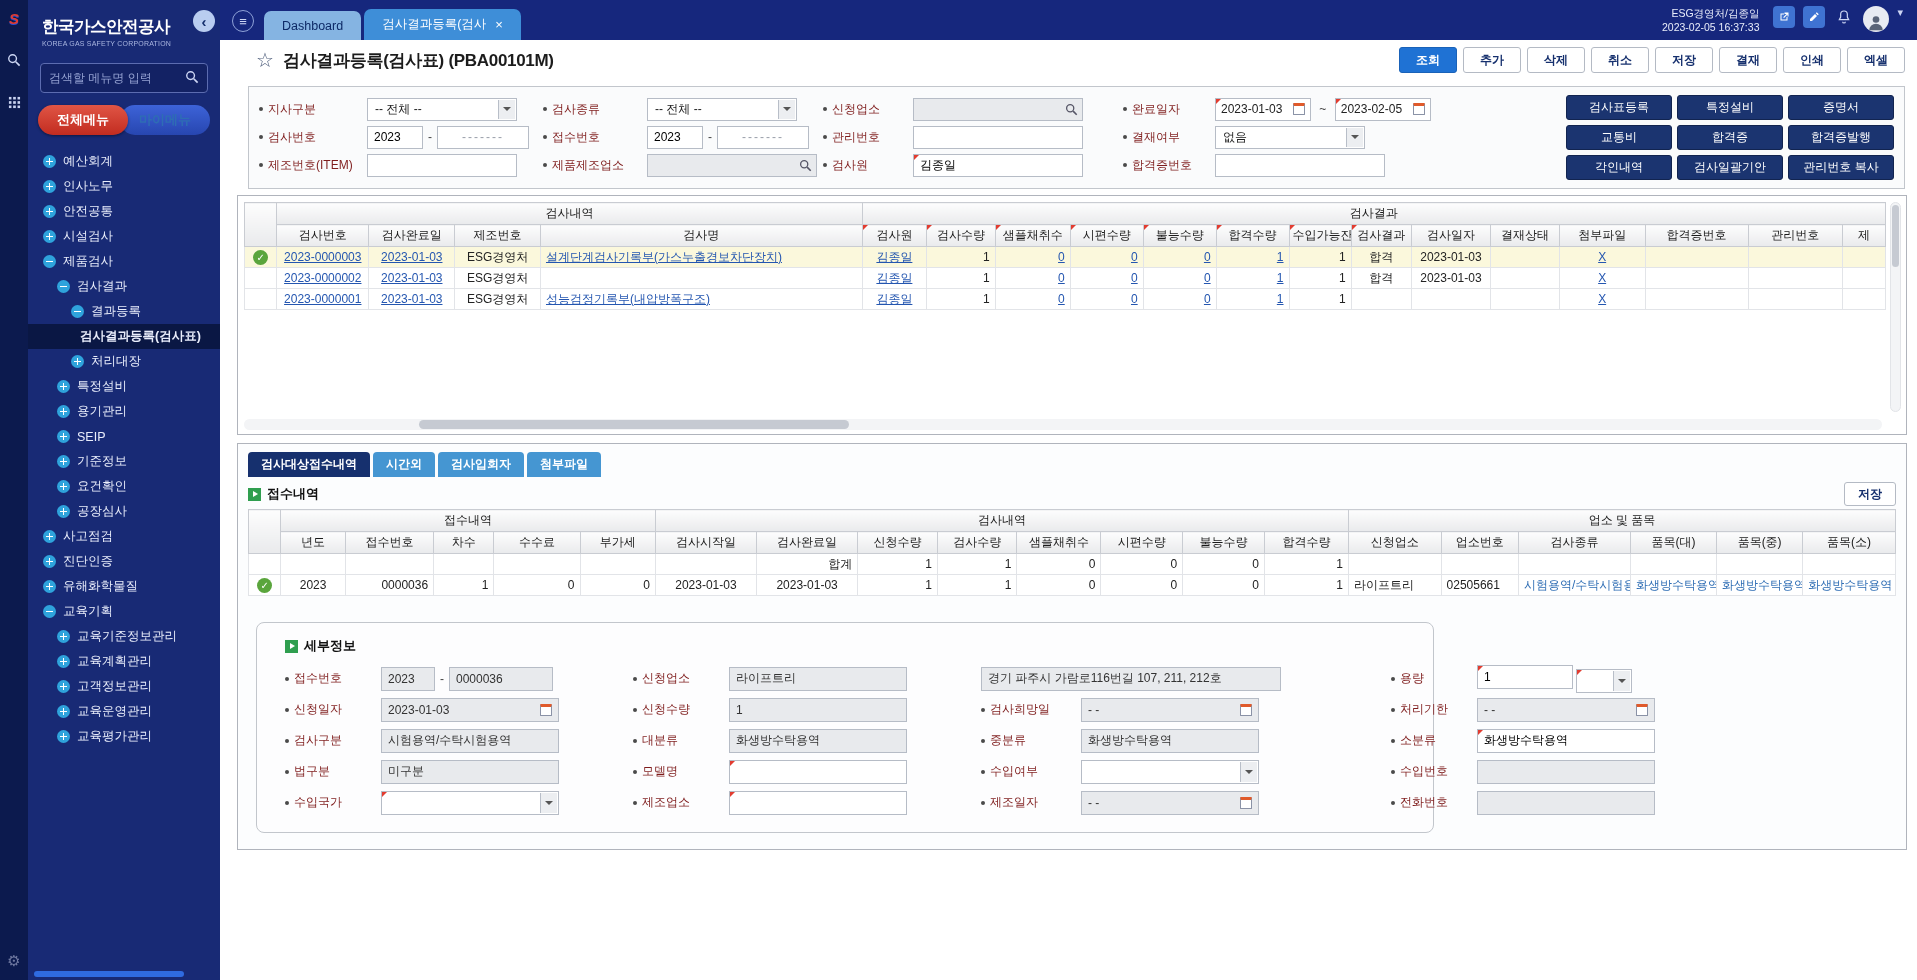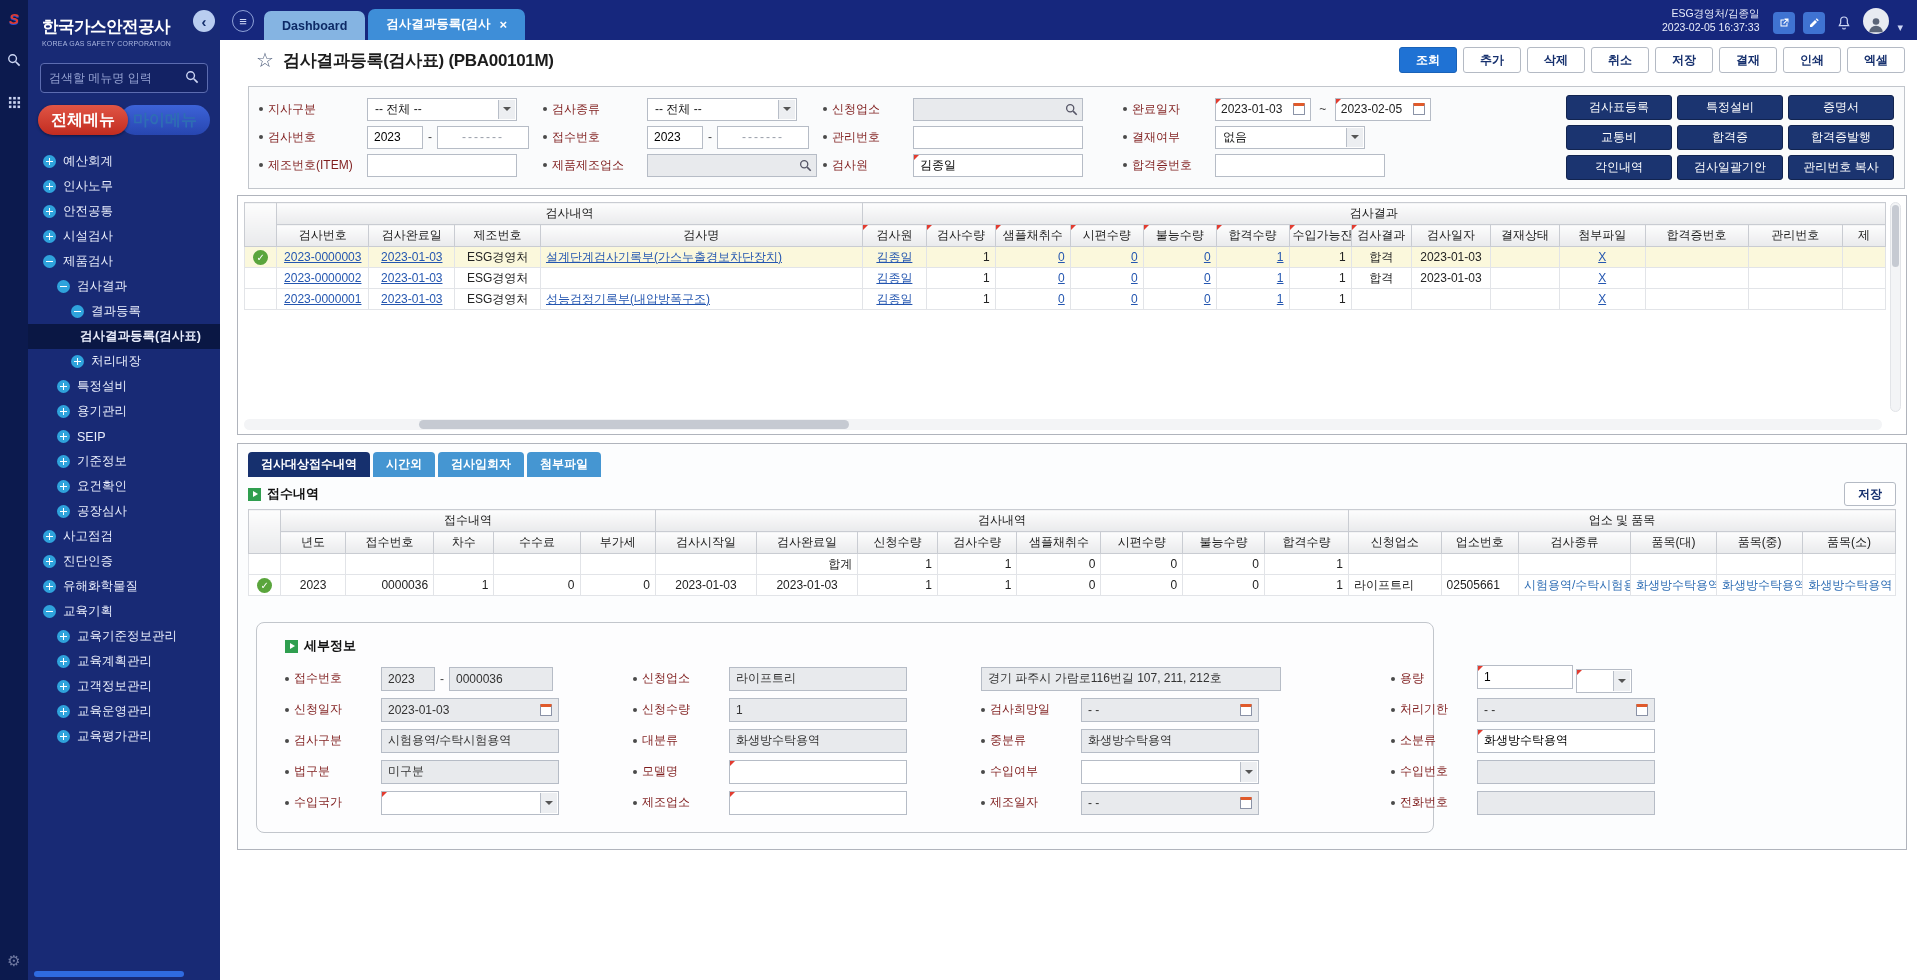--- a/index.html
+++ b/index.html
@@ -15,43 +15,43 @@
 
 .sidebar{width:192px;background:#182a75;color:#fff;position:relative;display:flex;flex-direction:column;flex:none}
 .collapse-btn{position:absolute;top:10px;right:5px;width:22px;height:22px;border-radius:50%;background:#b9cdf0;color:#16306e;font-size:15px;font-weight:bold;display:flex;align-items:center;justify-content:center;border:0;cursor:pointer;z-index:3}
 .brand{padding:16px 14px 6px}
 .brand h1{font-size:16.5px;letter-spacing:-.5px;white-space:nowrap}
 .brand .sub{font-size:7px;color:#aab6e0;letter-spacing:.2px;margin-top:2px}
 .sbox{margin:10px 12px 6px;height:30px;border:1px solid #5c6cb0;border-radius:4px;display:flex;align-items:center;padding:0 8px;background:rgba(0,0,25,.18)}
 .sbox input{flex:1;background:transparent;border:0;outline:none;color:#dfe5f8;font-size:12px;font-family:inherit;min-width:0}
 .sbox input::placeholder{color:#95a2d2}
 .pillrow{display:flex;margin:6px 10px 10px;position:relative}
-.pill{flex:1;height:30px;border-radius:15px;color:#fff;font-weight:bold;font-size:16px;display:flex;align-items:center;justify-content:center;border:0;cursor:pointer;font-family:inherit}
+.pill{flex:1;height:30px;border-radius:15px;color:#fff;font-weight:bold;font-size:13px;display:flex;align-items:center;justify-content:center;border:0;cursor:pointer;font-family:inherit}
 .pill.red{background:linear-gradient(#e05545,#c22c20);margin-right:-8px;z-index:2;box-shadow:0 1px 3px rgba(0,0,0,.45)}
 .pill.blue{background:linear-gradient(#3d63d8,#2746b0)}
 .menu{flex:1;overflow:hidden;padding-top:4px}
 .mi{height:25px;display:flex;align-items:center;gap:7px;font-size:12.5px;color:#e9edfb;cursor:pointer;white-space:nowrap}
 .mi.l1{padding-left:15px}.mi.l2{padding-left:29px}.mi.l3{padding-left:43px}.mi.l4{padding-left:52px}
 .mi.sel{background:#0a1744;font-weight:bold}
 .tog{width:13px;height:13px;border-radius:50%;background:#2fa3dc;position:relative;flex:none}
 .tog::before{content:"";position:absolute;left:3px;right:3px;top:5.75px;height:1.5px;background:#fff}
 .tog.plus::after{content:"";position:absolute;top:3px;bottom:3px;left:5.75px;width:1.5px;background:#fff}
 .sb-h{position:absolute;bottom:3px;left:6px;width:150px;height:6px;border-radius:3px;background:#2f6be0}
 
 
 .main{flex:1;min-width:0;display:flex;flex-direction:column;background:#fff}
 
 
 .topbar{height:40px;background:#16277d;display:flex;align-items:flex-end;flex:none}
 .hamb{width:22px;height:22px;border:1px solid #8fa2d8;border-radius:50%;color:#cdd6f4;display:flex;align-items:center;justify-content:center;font-size:13px;margin:0 10px 8px 12px;cursor:pointer}
 .tabstrip{display:flex;align-items:flex-end;gap:3px}
-.wtab{height:29px;padding:0 18px;border-radius:7px 7px 0 0;background:#85b4e2;color:#0d2a66;font-weight:bold;font-size:12.5px;display:flex;align-items:center;gap:9px;cursor:pointer}
+.wtab{height:29px;padding:0 18px;border-radius:7px 7px 0 0;background:#85b4e2;color:#0d2a66;font-weight:normal;font-size:12.5px;display:flex;align-items:center;gap:9px;cursor:pointer}
 .wtab.active{background:#3e8ed8;color:#fff;height:31px}
 .tclose{font-size:13px;cursor:pointer}
-.tb-right{margin-left:auto;display:flex;align-items:flex-end;gap:8px;padding:0 14px 6px 0}
+.tb-right{margin-left:auto;display:flex;align-items:flex-start;gap:8px;padding:0 14px 6px 0}
 .userinfo{text-align:right;color:#e8ecfa;font-size:10.5px;line-height:1.35;margin-right:6px}
 .sqicon{width:22px;height:22px;border-radius:4px;background:#3f73d2;display:flex;align-items:center;justify-content:center;cursor:pointer}
 .bellw{width:22px;height:22px;display:flex;align-items:center;justify-content:center;cursor:pointer}
 .avatar{width:26px;height:26px;border-radius:50%;background:#e8ebf2;display:flex;align-items:flex-end;justify-content:center;overflow:hidden;cursor:pointer}
 .chev{color:#cdd6f4;font-size:11px;cursor:pointer}
 
 
 .titlebar{height:40px;display:flex;align-items:center;padding:0 12px 0 36px;background:#fff;flex:none}
 .star{font-size:20px;color:#53627f;margin-right:9px}
 .ptitle{font-size:17px;font-weight:bold;color:#1c1c1c;letter-spacing:-.3px}

